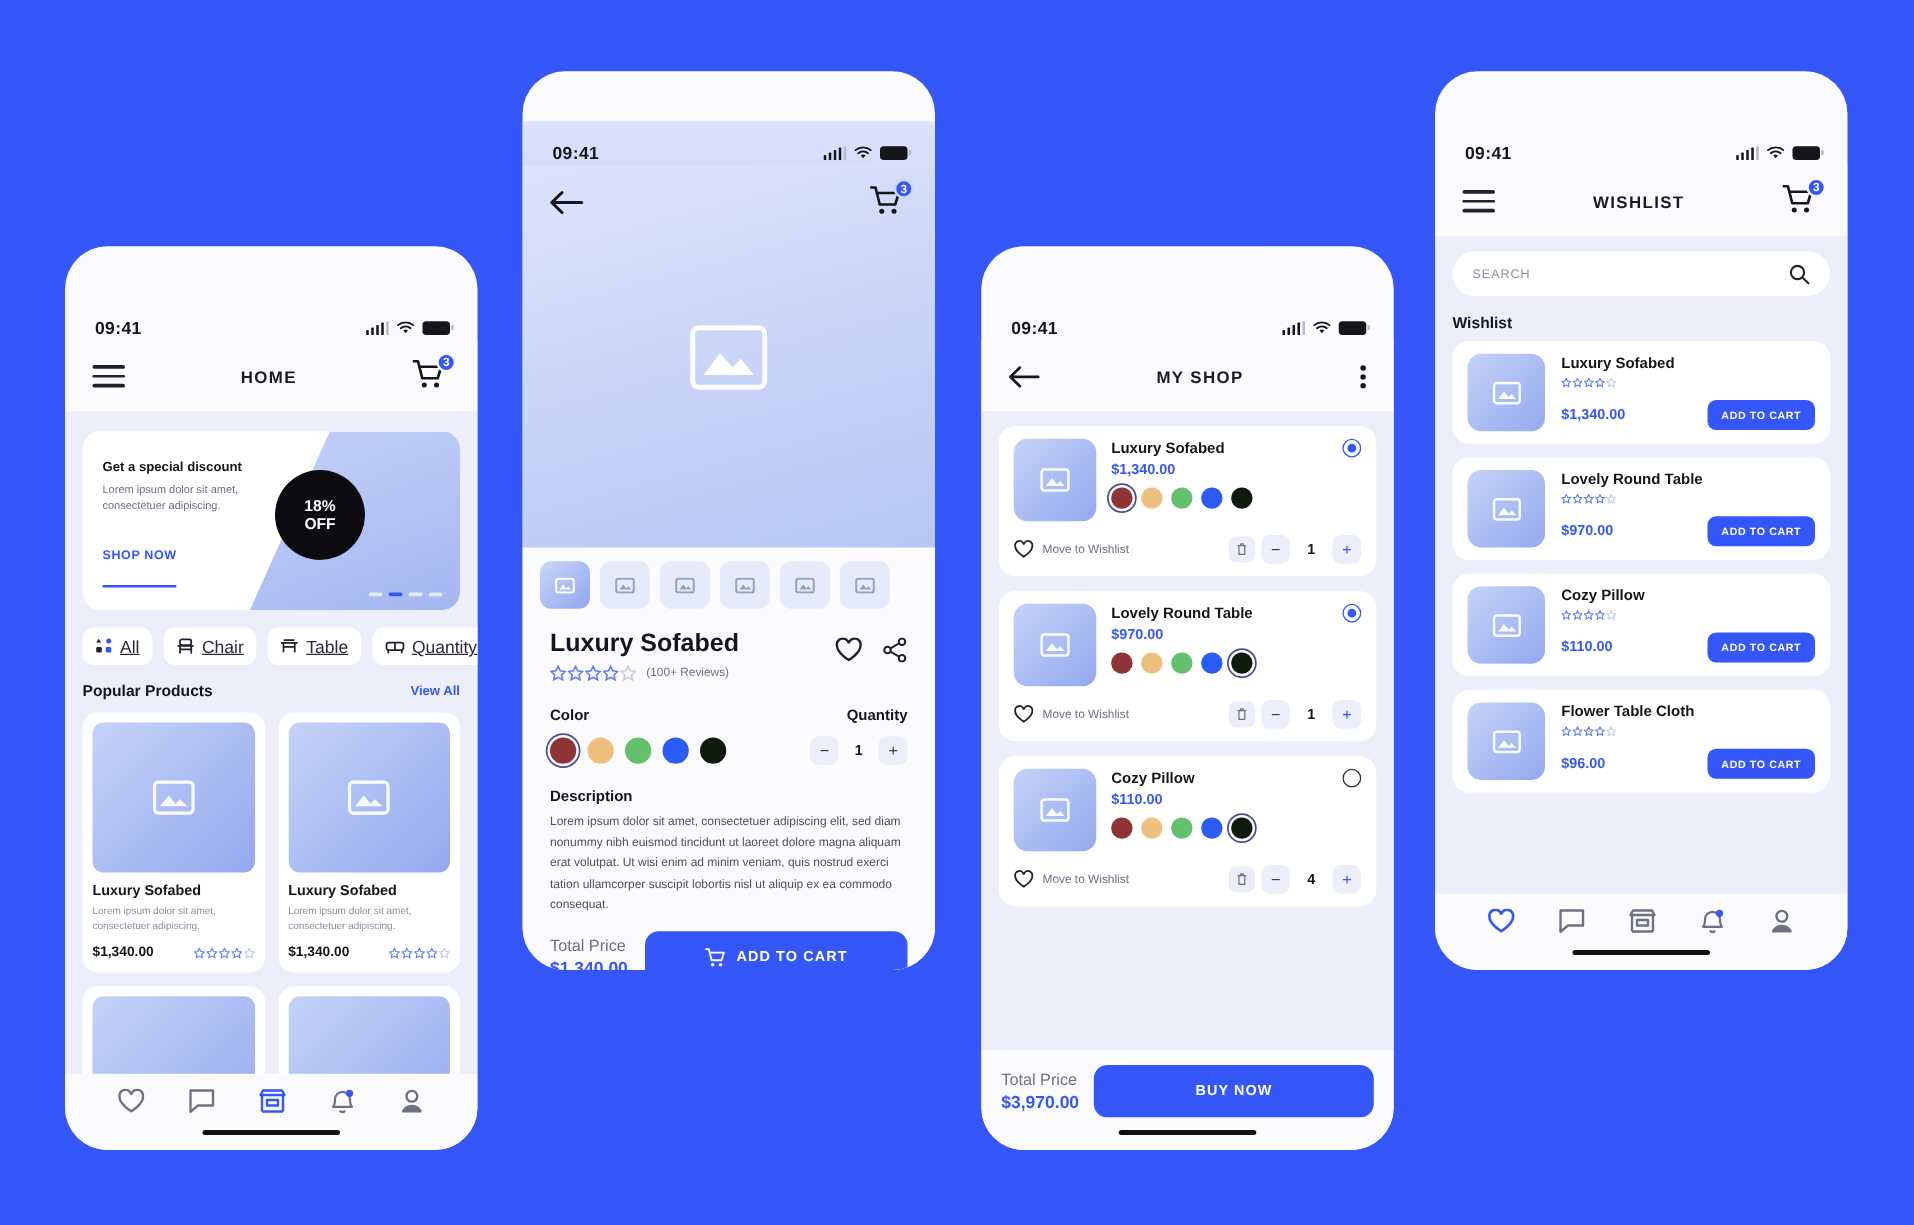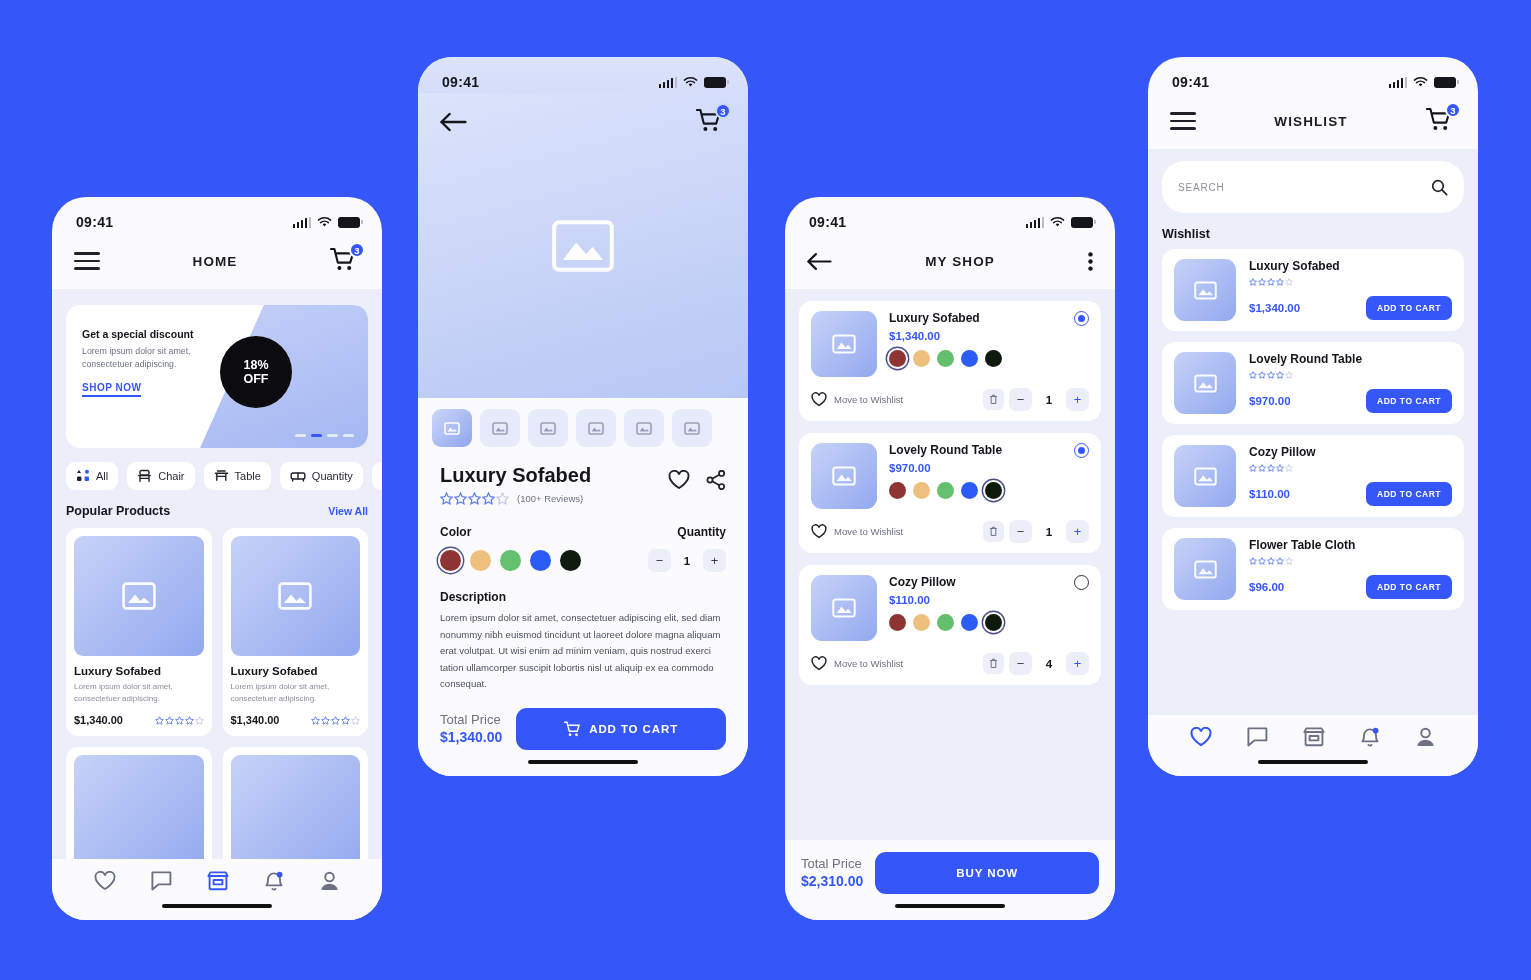--- a/index.html
+++ b/index.html
@@ -17,20 +17,21 @@
     overflow: hidden;
     display: flex;
     flex-direction: column;
   }
   
   .statusbar {
     height: 36px;
     display: flex; align-items: center; justify-content: space-between;
     padding: 14px 22px 0 24px;
     flex: 0 0 auto;
+    margin-top: 40px;
   }
   .status-time { font-size: 14px; font-weight: bold; color: #15161c; letter-spacing: .3px; }
   .status-icons { display: flex; align-items: center; gap: 6px; }
   .sig { display: flex; align-items: flex-end; gap: 1.5px; height: 11px; }
   .sig i { width: 2.5px; background: #15161c; border-radius: .5px; display: block; }
   .sig i:nth-child(1){height:4px}.sig i:nth-child(2){height:6px}
   .sig i:nth-child(3){height:8px}.sig i:nth-child(4){height:10px}
   .sig i:nth-child(5){height:11px;background:#b9bcc8}
   .batt { width: 22px; height: 11px; background: #15161c; border-radius: 3px; position: relative; }
   .batt:after { content:''; position:absolute; right:-3px; top:3.5px; width:2px; height:4px; background:#b9bcc8; border-radius:0 1px 1px 0;}
@@ -76,35 +77,35 @@
     position: absolute; right: 0; top: 0; width: 168px; height: 100%;
     background: linear-gradient(160deg,#c3d0f8 0%,#a5b7f2 100%);
     border-radius: 0 14px 14px 0;
     clip-path: polygon(38% 0, 100% 0, 100% 100%, 0% 100%);
   }
   .promo-inner { position: relative; padding: 14px 16px; height: 100%; }
   .promo-title { font-size: 20px; font-weight: bold; color: #15161c; letter-spacing: -.2px; }
   .promo-sub { font-size: 10.5px; font-weight: bold; color: #15161c; margin-top: 9px; }
   .promo-desc { font-size: 8.8px; color: #6d7183; line-height: 1.45; margin-top: 5px; max-width: 150px; }
   .promo-cta { font-size: 10px; font-weight: bold; color: #3557fa; letter-spacing: .5px;
-    border-bottom: 2.2px solid #3557fa; display: inline-block; padding-bottom: 2px; margin-top: 11px; cursor: pointer; }
+    border-bottom: 2.2px solid #3557fa; display: inline-block; padding-bottom: 18px; margin-top: 28px; cursor: pointer; }
   .promo-disc {
     position: absolute; right: 76px; top: 31px; width: 72px; height: 72px; border-radius: 50%;
     background: #0c0c10; color: #fff; display: flex; flex-direction: column;
     align-items: center; justify-content: center; font-size: 12.5px; font-weight: bold; line-height: 1.15;
   }
   .dots { position: absolute; right: 14px; bottom: 11px; display: flex; gap: 5px; }
   .dots i { width: 11px; height: 3px; border-radius: 2px; background: #e5eaf9; display: block; }
   .dots i.on { background: #3557fa; }
   .chips { display: flex; gap: 9px; padding: 14px 14px 0; overflow: hidden; }
   .chip {
     background: #fff; border-radius: 9px; padding: 7px 10px;
     display: flex; align-items: center; gap: 6px; flex: 0 0 auto; cursor: pointer;
   }
-  .chip span { font-size: 11px; color: #2a2c36; font-weight: 500; white-space: nowrap; }
+  .chip span { font-size: 14px; color: #2a2c36; font-weight: 500; white-space: nowrap; text-decoration: underline; }
   .sec-head { display: flex; align-items: center; justify-content: space-between; padding: 14px 14px 0; }
   .sec-title { font-size: 12.5px; font-weight: bold; color: #15161c; }
   .sec-link { font-size: 10.5px; font-weight: bold; color: #3557fa; cursor: pointer; }
   .pgrid { display: grid; grid-template-columns: 1fr 1fr; gap: 11px; padding: 10px 14px 0; }
   .pcard { background: #fff; border-radius: 12px; padding: 8px 8px 10px; }
   .pcard .ph { width: 100%; height: 120px; border-radius: 9px; }
   .pname { font-size: 11.5px; font-weight: bold; color: #15161c; margin-top: 9px; }
   .pdesc { font-size: 8px; color: #8b8f9e; line-height: 1.5; margin-top: 4px; }
   .prow { display: flex; align-items: center; justify-content: space-between; margin-top: 9px; }
   .pprice { font-size: 11px; font-weight: bold; color: #15161c; }
@@ -168,21 +169,21 @@
   .citem-bot { display: flex; align-items: center; justify-content: space-between; margin-top: 11px; }
   .wish { display: flex; align-items: center; gap: 7px; cursor: pointer; }
   .wish span { font-size: 9.5px; color: #6d7183; }
   .cqty { display: flex; align-items: center; gap: 5px; }
   .trash { width: 21px; height: 21px; border-radius: 6px; background: #eceefa;
     display: flex; align-items: center; justify-content: center; cursor: pointer; }
   .cart-foot { background: #fbfbfd; padding: 12px 16px 0; display: flex; align-items: center; gap: 12px; flex: 0 0 auto; }
   
   #phone-wish { left: 1148px; top: 57px; width: 330px; height: 719px; }
   .searchbar {
-    margin: 12px 14px 0; background: #fff; border-radius: 22px; height: 52px;
+    margin: 12px 14px 0; background: #fff; border-radius: 22px; height: 36px;
     display: flex; align-items: center; justify-content: space-between; padding: 0 16px; cursor: text;
   }
   .searchbar input {
     border: none; outline: none; background: transparent; flex: 1;
     font-size: 10px; letter-spacing: .8px; color: #5b5f70; font-family: inherit;
   }
   .searchbar input::placeholder { color: #8b8f9e; letter-spacing: .8px; }
   .wl-title { font-size: 12.5px; font-weight: bold; color: #15161c; padding: 14px 14px 0; }
   .wlist { padding: 8px 14px 0; }
   .witem { background: #fff; border-radius: 13px; padding: 10px 12px; margin-bottom: 11px; display: flex; gap: 13px; }
@@ -724,21 +725,21 @@
           </div>
         </div>
       </div>
 
     </div>
   </div>
 
   <div class="cart-foot">
     <div>
       <div class="tp-lbl">Total Price</div>
-      <div class="tp-val">$2,310.00</div>
+      <div class="tp-val">$3,970.00</div>
     </div>
     <button class="btn-primary">
       <span>BUY NOW</span>
     </button>
   </div>
   <div class="hi-wrap">
     <div class="home-indicator"></div>
   </div>
 </div>
 

